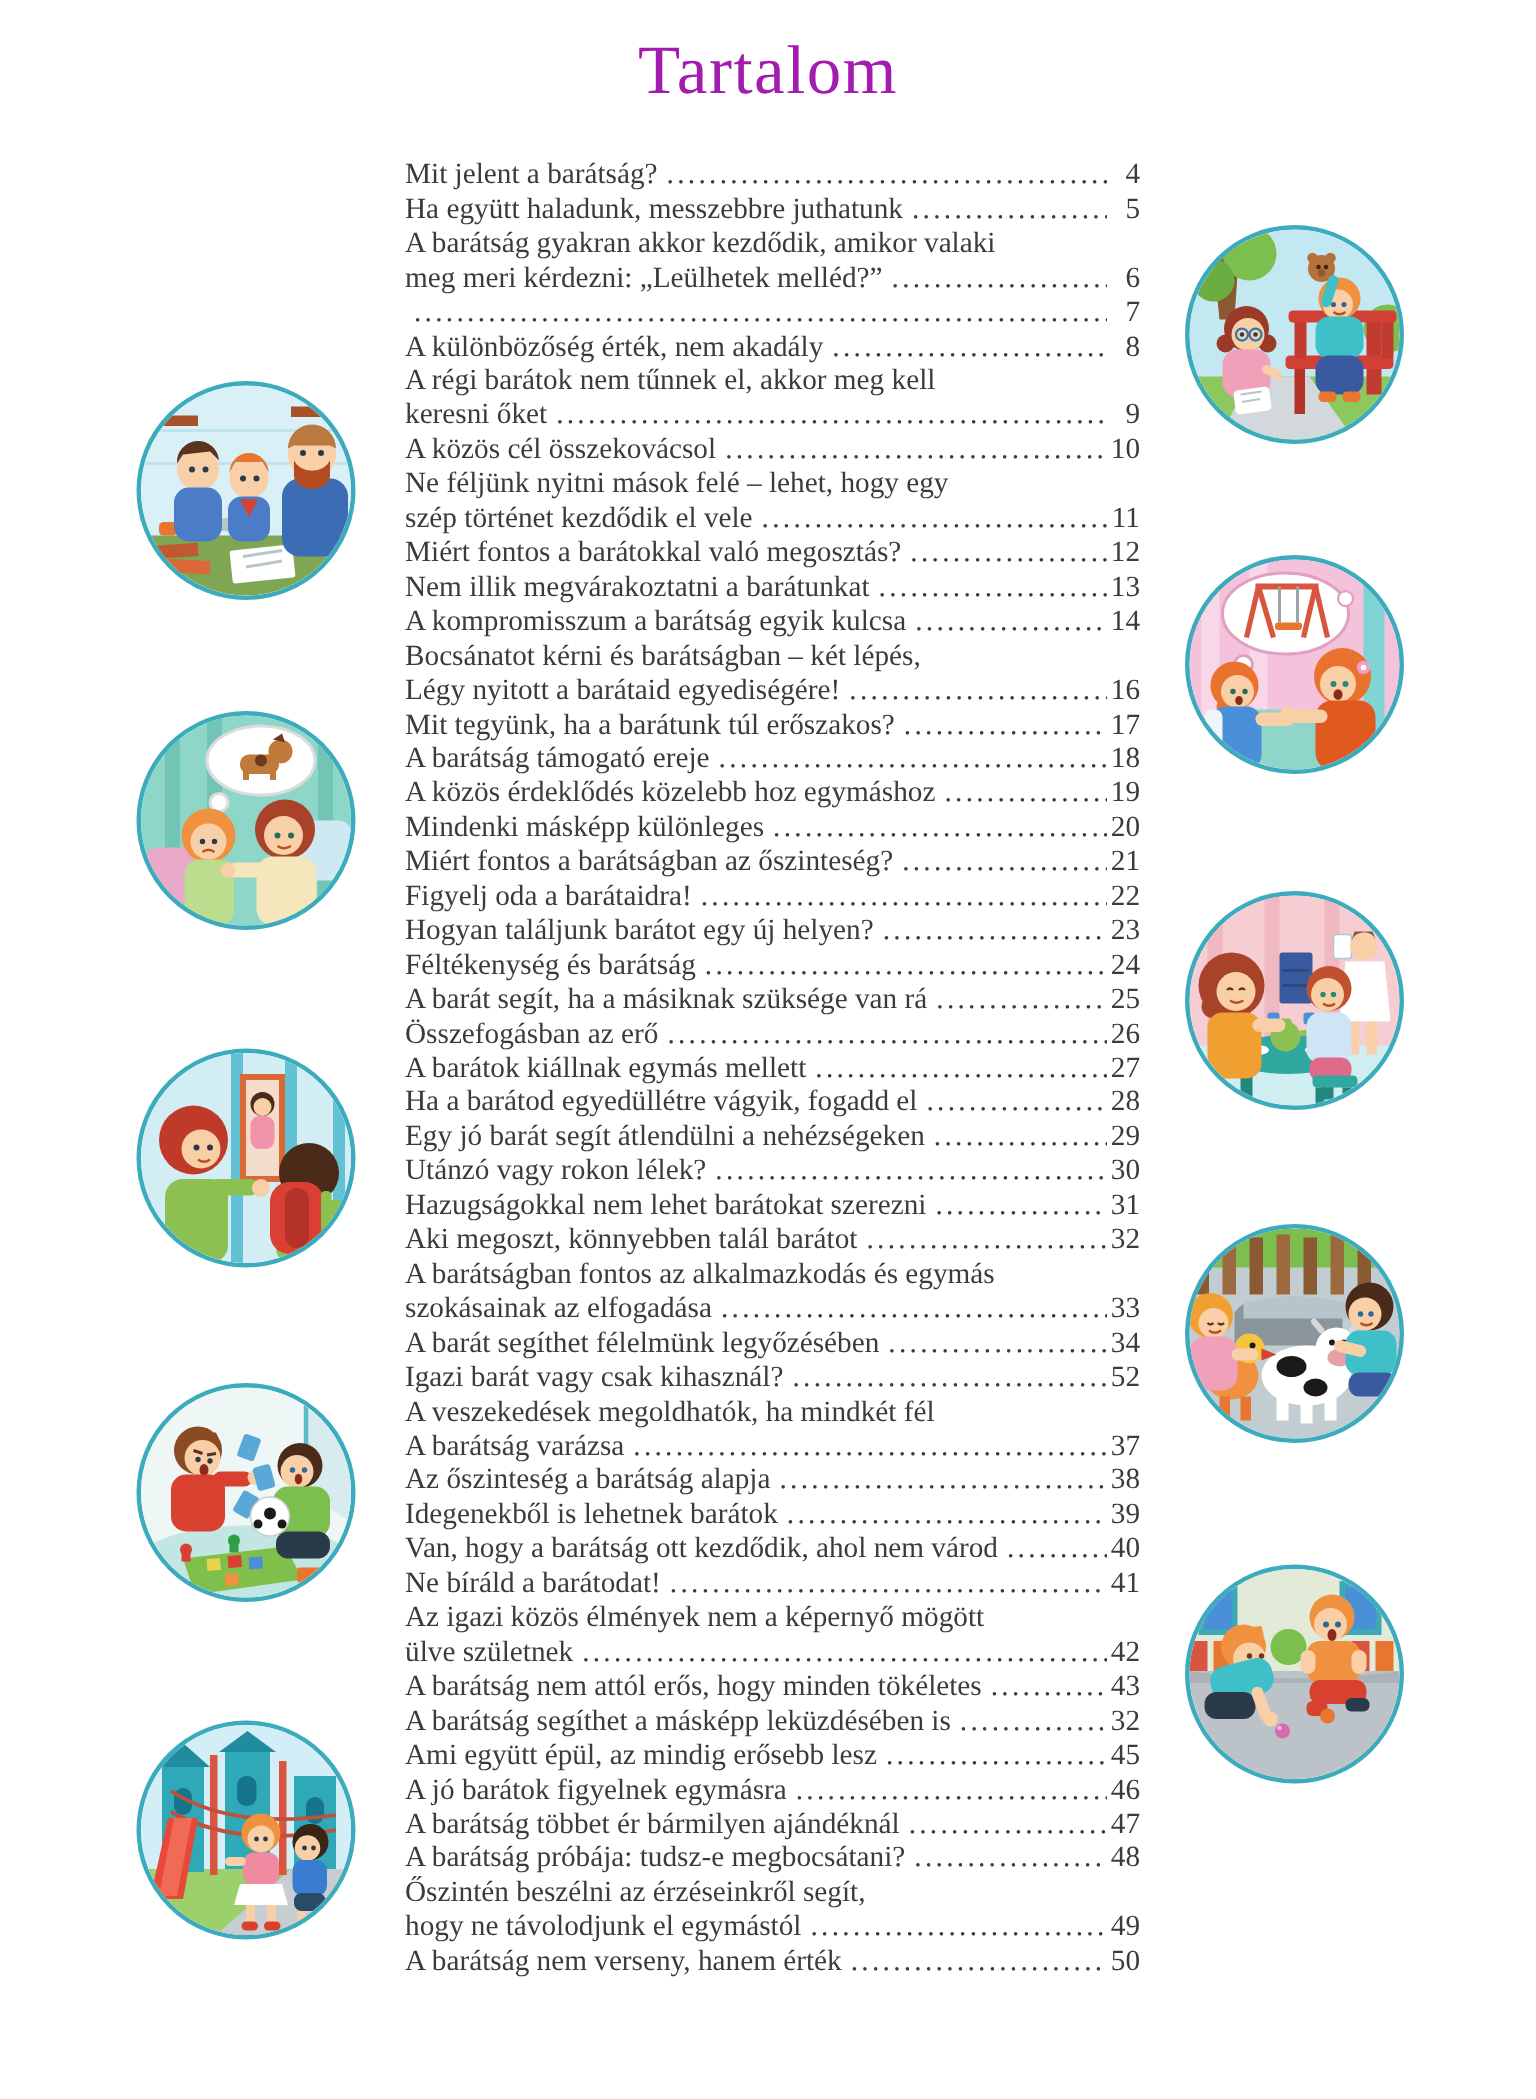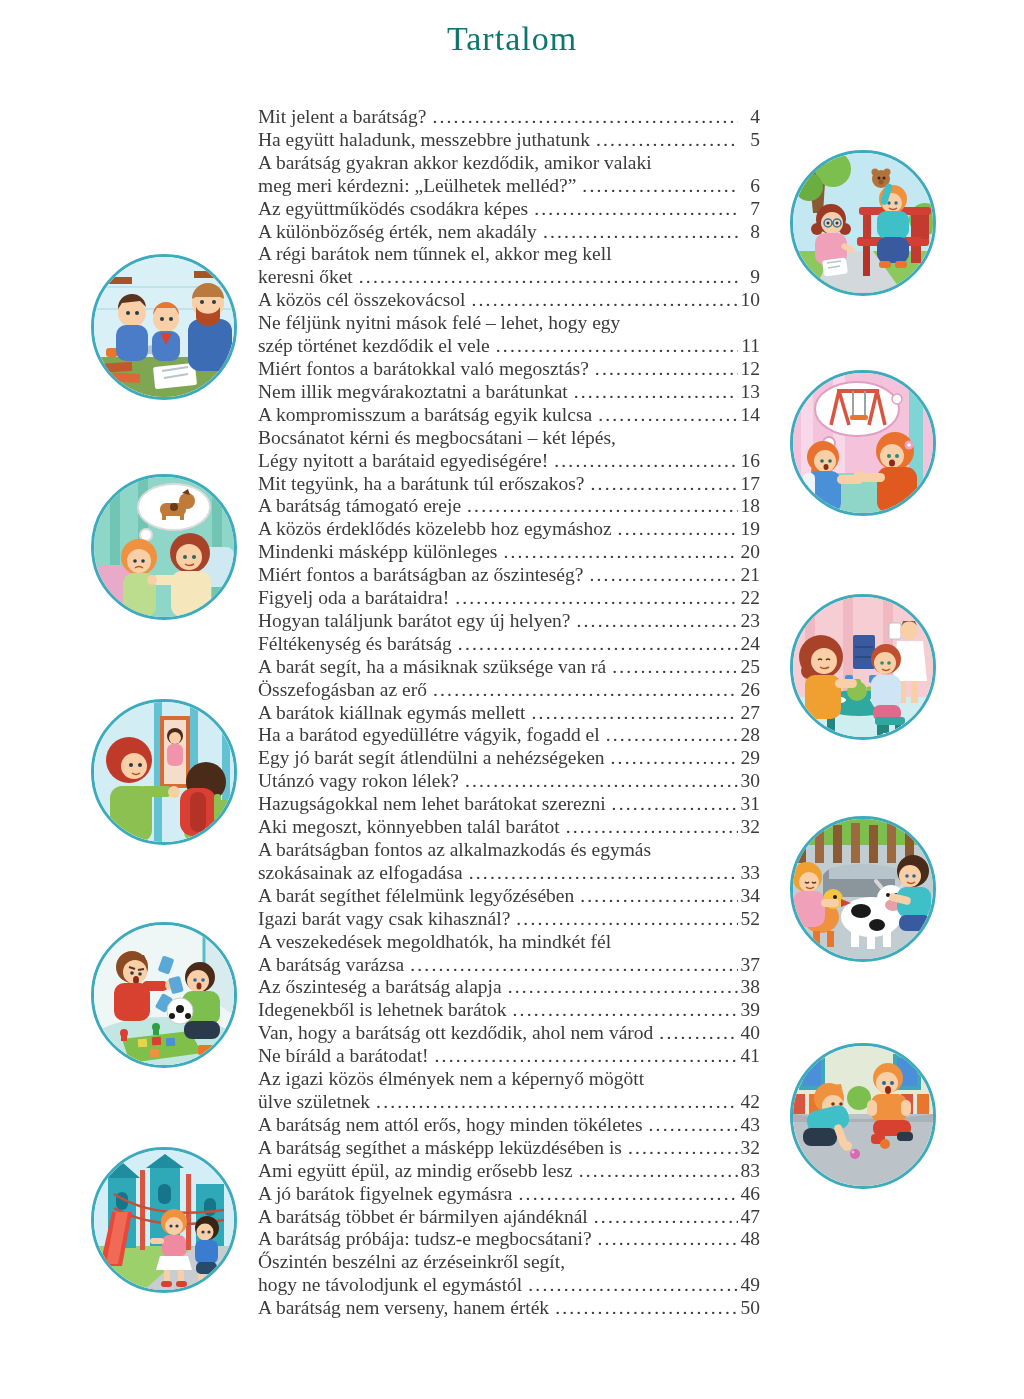--- a/index.html
+++ b/index.html
@@ -2,28 +2,28 @@
 <html lang="hu"><head>
 <meta charset="utf-8">
 <style>
   html,body{margin:0;padding:0;}
   body{
     width:1024px;height:1399px;position:relative;background:#ffffff;
     font-family:"Liberation Serif", serif;overflow:hidden;
   }
   .page-title{
     position:absolute;top:20px;left:0;width:1024px;text-align:center;
-    font-size:34px;font-weight:500;color:#0f766e;letter-spacing:1px;margin:0;
+    font-size:46px;font-weight:500;color:#a21caf;letter-spacing:1px;margin:0;
     font-family:"Liberation Serif", serif;
   }
   .toc{
     position:absolute;top:106px;left:258px;width:502px;
     font-size:19.5px;line-height:22.9px;color:#3b3b3b;
   }
-  .toc-row{display:flex;align-items:flex-start;white-space:nowrap;}
+  .toc-row{display:flex;align-items:flex-start;white-space:nowrap;margin-left:12px;}
   .toc-title{flex:0 0 auto;}
   .dots{
     flex:1 1 auto;overflow:hidden;padding:0 5px 0 6px;min-width:10px;
   }
   .dots::after{
     content:".......................................................................................................................................................................";
     letter-spacing:2.2px;color:#3b3b3b;
   }
   .pg{flex:0 0 auto;text-align:right;min-width:22px;}
   .illu{
@@ -61,21 +61,20 @@
     </div>
     <div class="toc-row">
       <span class="toc-title">A barátság gyakran akkor kezdődik, amikor valaki</span>
     </div>
     <div class="toc-row">
       <span class="toc-title">meg meri kérdezni: „Leülhetek melléd?”</span>
       <span class="dots"></span>
       <span class="pg">6</span>
     </div>
     <div class="toc-row">
-      <span class="toc-title">Az együttműködés csodákra képes</span>
       <span class="dots"></span>
       <span class="pg">7</span>
     </div>
     <div class="toc-row">
       <span class="toc-title">A különbözőség érték, nem akadály</span>
       <span class="dots"></span>
       <span class="pg">8</span>
     </div>
     <div class="toc-row">
       <span class="toc-title">A régi barátok nem tűnnek el, akkor meg kell</span>
@@ -107,21 +106,21 @@
       <span class="toc-title">Nem illik megvárakoztatni a barátunkat</span>
       <span class="dots"></span>
       <span class="pg">13</span>
     </div>
     <div class="toc-row">
       <span class="toc-title">A kompromisszum a barátság egyik kulcsa</span>
       <span class="dots"></span>
       <span class="pg">14</span>
     </div>
     <div class="toc-row">
-      <span class="toc-title">Bocsánatot kérni és megbocsátani – két lépés,</span>
+      <span class="toc-title">Bocsánatot kérni és barátságban – két lépés,</span>
     </div>
     <div class="toc-row">
       <span class="toc-title">Légy nyitott a barátaid egyediségére!</span>
       <span class="dots"></span>
       <span class="pg">16</span>
     </div>
     <div class="toc-row">
       <span class="toc-title">Mit tegyünk, ha a barátunk túl erőszakos?</span>
       <span class="dots"></span>
       <span class="pg">17</span>
@@ -261,21 +260,21 @@
       <span class="pg">43</span>
     </div>
     <div class="toc-row">
       <span class="toc-title">A barátság segíthet a másképp leküzdésében is</span>
       <span class="dots"></span>
       <span class="pg">32</span>
     </div>
     <div class="toc-row">
       <span class="toc-title">Ami együtt épül, az mindig erősebb lesz</span>
       <span class="dots"></span>
-      <span class="pg">83</span>
+      <span class="pg">45</span>
     </div>
     <div class="toc-row">
       <span class="toc-title">A jó barátok figyelnek egymásra</span>
       <span class="dots"></span>
       <span class="pg">46</span>
     </div>
     <div class="toc-row">
       <span class="toc-title">A barátság többet ér bármilyen ajándéknál</span>
       <span class="dots"></span>
       <span class="pg">47</span>

